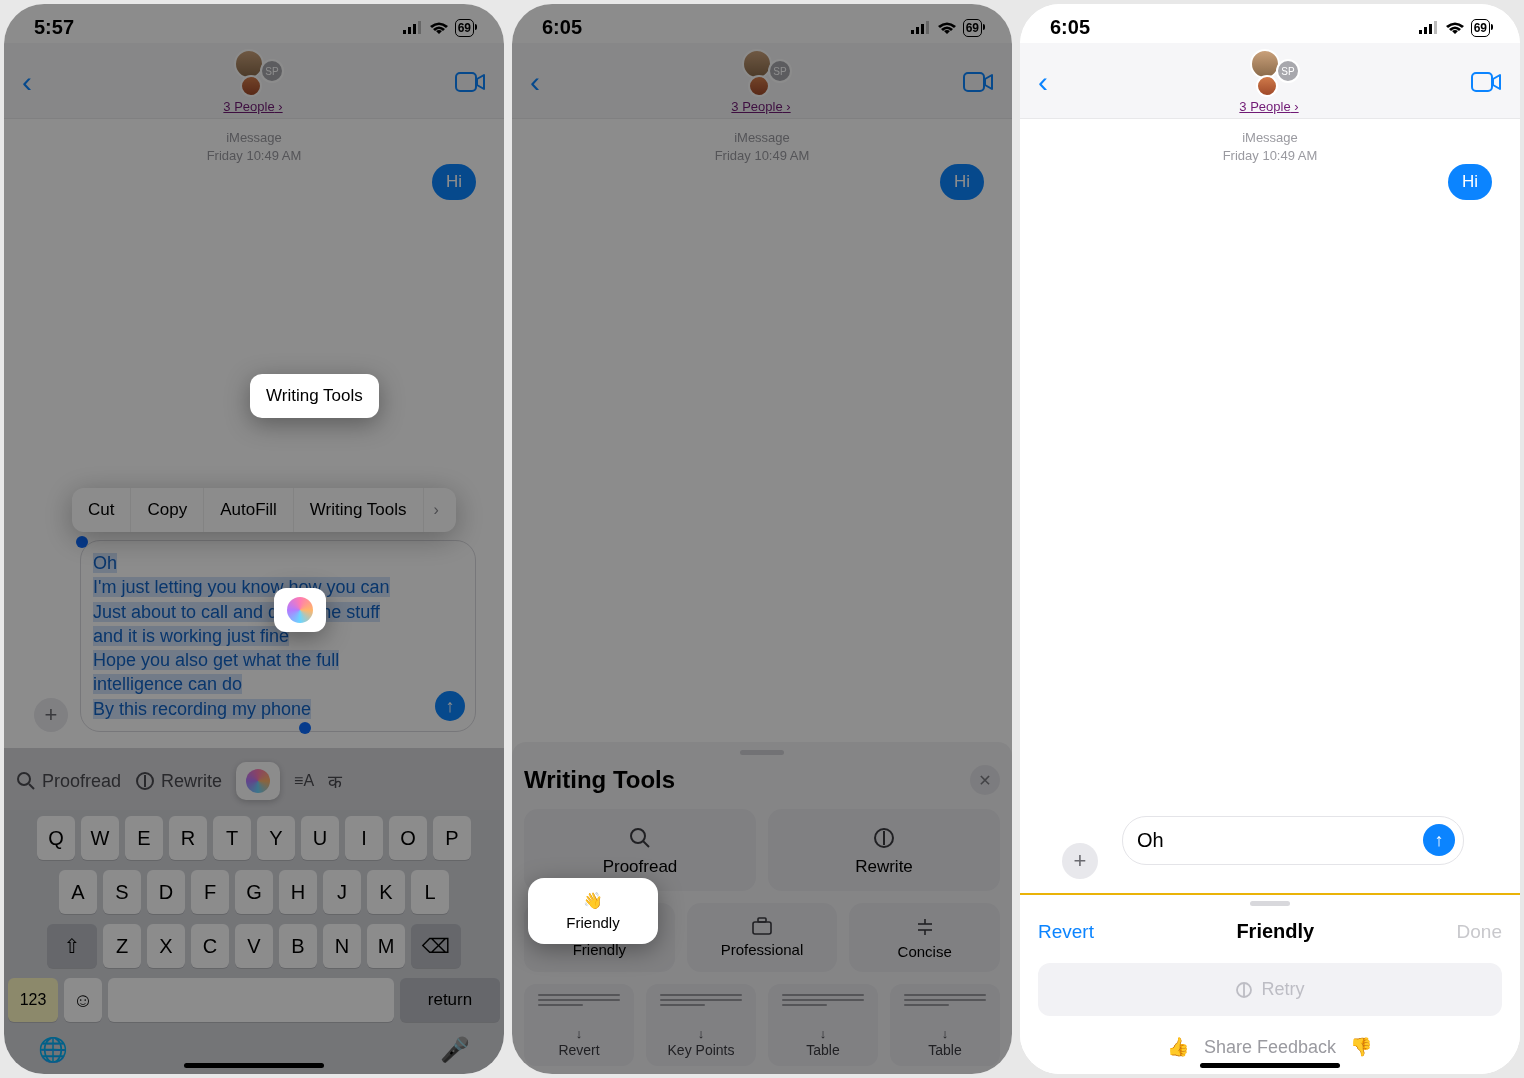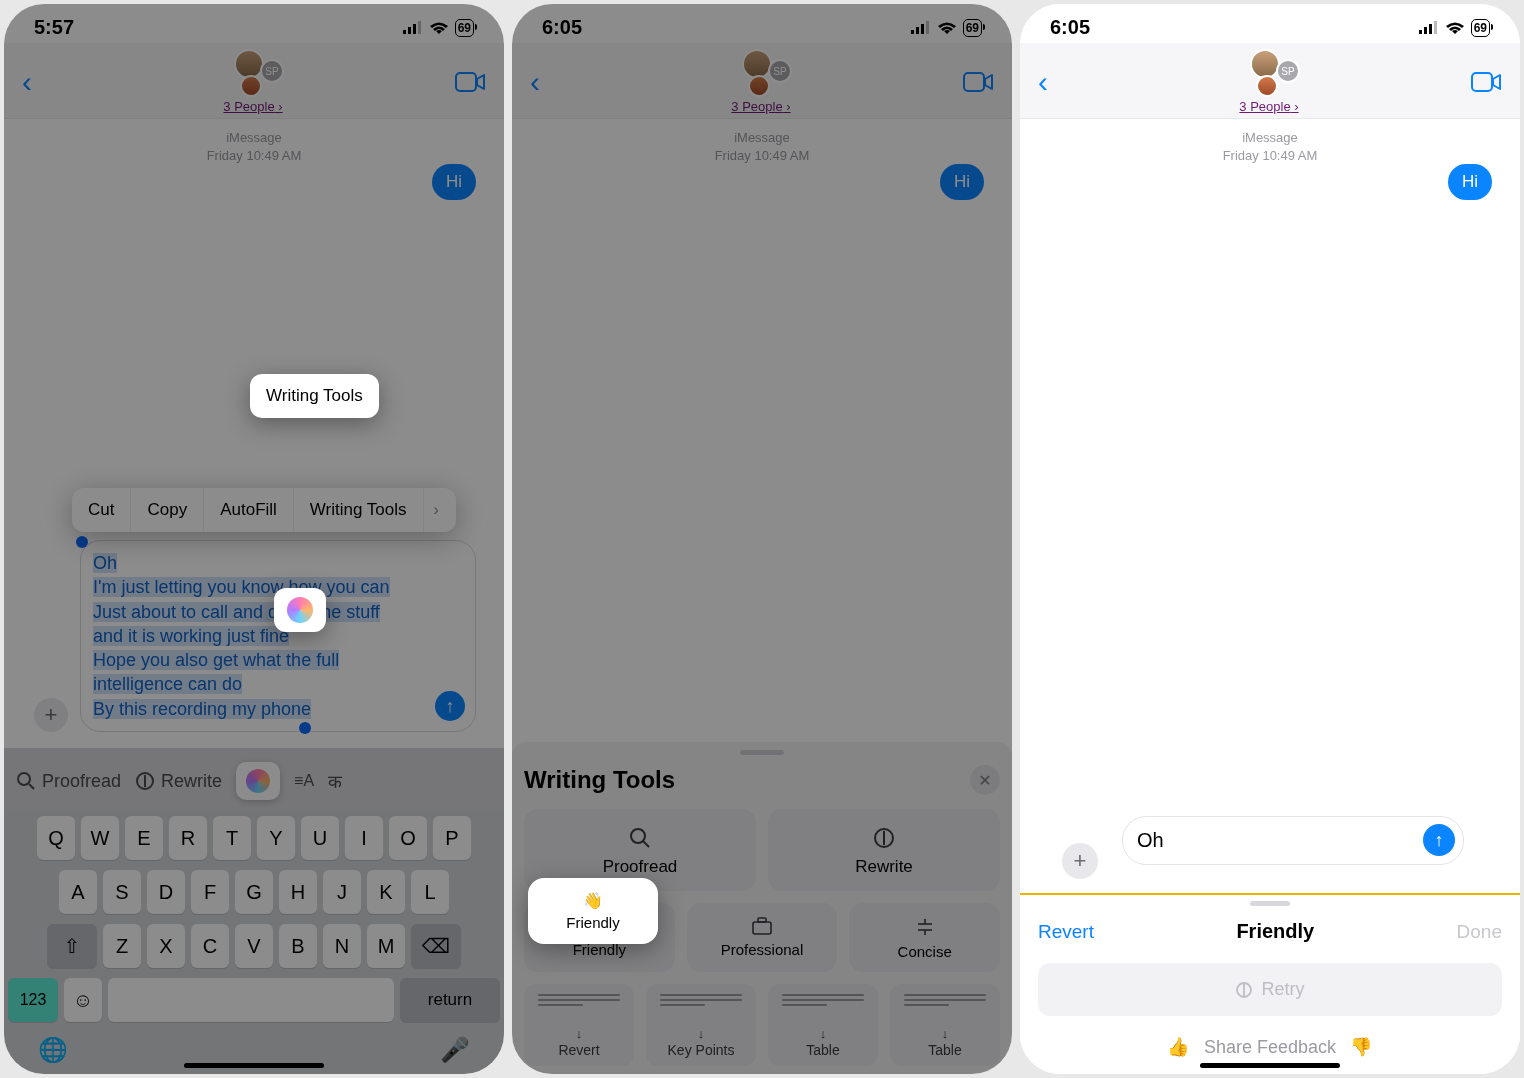--- a/index.html
+++ b/index.html
@@ -49,21 +49,21 @@
   .suggest-item { display:flex; align-items:center; gap:6px; font-size:18px; color:#4a4a50; }
   .ai-chip { width:44px; height:38px; border-radius:10px; background:#fff; display:flex; align-items:center; justify-content:center; box-shadow:0 2px 6px rgba(0,0,0,.2); }
   .ai-swirl { width:24px; height:24px; border-radius:50%; background: conic-gradient(from 0deg, #ff7ab3, #ffb56b, #6bd5ff, #b37aff, #ff7ab3); }
 
   .keyboard { background:#d2d4d9; padding:6px 4px 10px; }
   .krow { display:flex; gap:6px; justify-content:center; margin-bottom:10px; }
   .key { flex:1; max-width:38px; height:44px; background:#fff; border-radius:6px; display:flex; align-items:center; justify-content:center; font-size:20px; box-shadow:0 1px 0 #b7b9be; }
   .key-wide { flex:0 0 50px; max-width:50px; background:#b9bcc3; }
   .key-space { flex:1; max-width:none; background:#fff; }
   .key-return { flex:0 0 100px; max-width:100px; background:#b9bcc3; font-size:17px; }
-  .key-num { flex:0 0 50px; max-width:50px; background:#5eead4; font-size:16px; }
+  .key-num { flex:0 0 50px; max-width:50px; background:#fef9c3; font-size:16px; }
   .kbottom { display:flex; justify-content:space-between; padding:4px 30px 0; font-size:24px; color:#5a5a60; }
 
   
   .sheet { position:absolute; left:0; right:0; bottom:0; background:#f2f2f4; border-radius:14px 14px 0 0; padding:14px 12px 8px; z-index:20; }
   .sheet-head { display:flex; align-items:center; justify-content:space-between; margin-bottom:14px; }
   .sheet-title { font-size:24px; font-weight:700; }
   .sheet-close { width:30px; height:30px; border-radius:50%; background:#e2e2e6; display:flex; align-items:center; justify-content:center; color:#7a7a80; font-size:16px; }
   .sheet-grid { display:grid; grid-template-columns:1fr 1fr; gap:12px; margin-bottom:12px; }
   .sheet-btn { background:#e8e8ec; border-radius:14px; padding:18px 8px 14px; display:flex; flex-direction:column; align-items:center; font-size:17px; gap:8px; }
   .sheet-grid3 { display:grid; grid-template-columns:1fr 1fr 1fr; gap:12px; margin-bottom:12px; }

